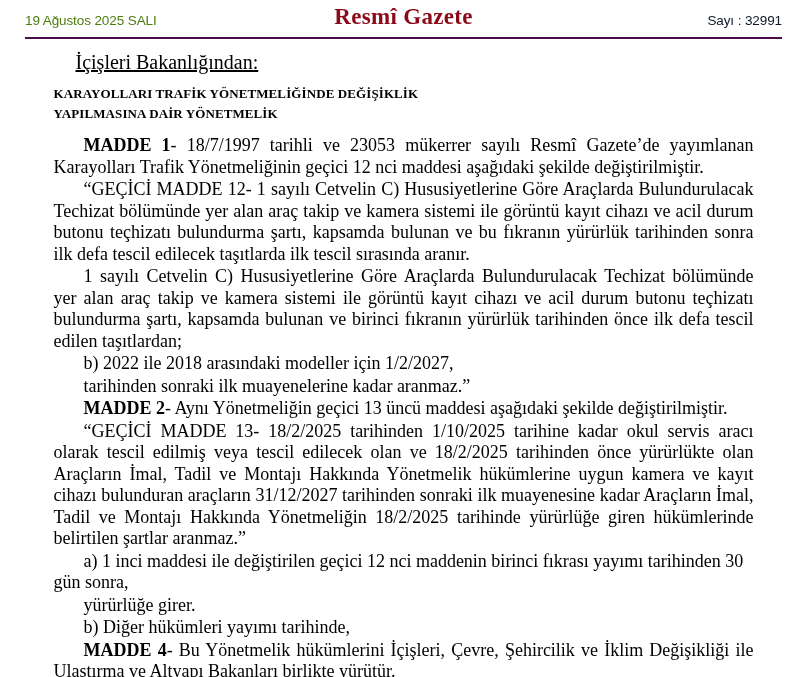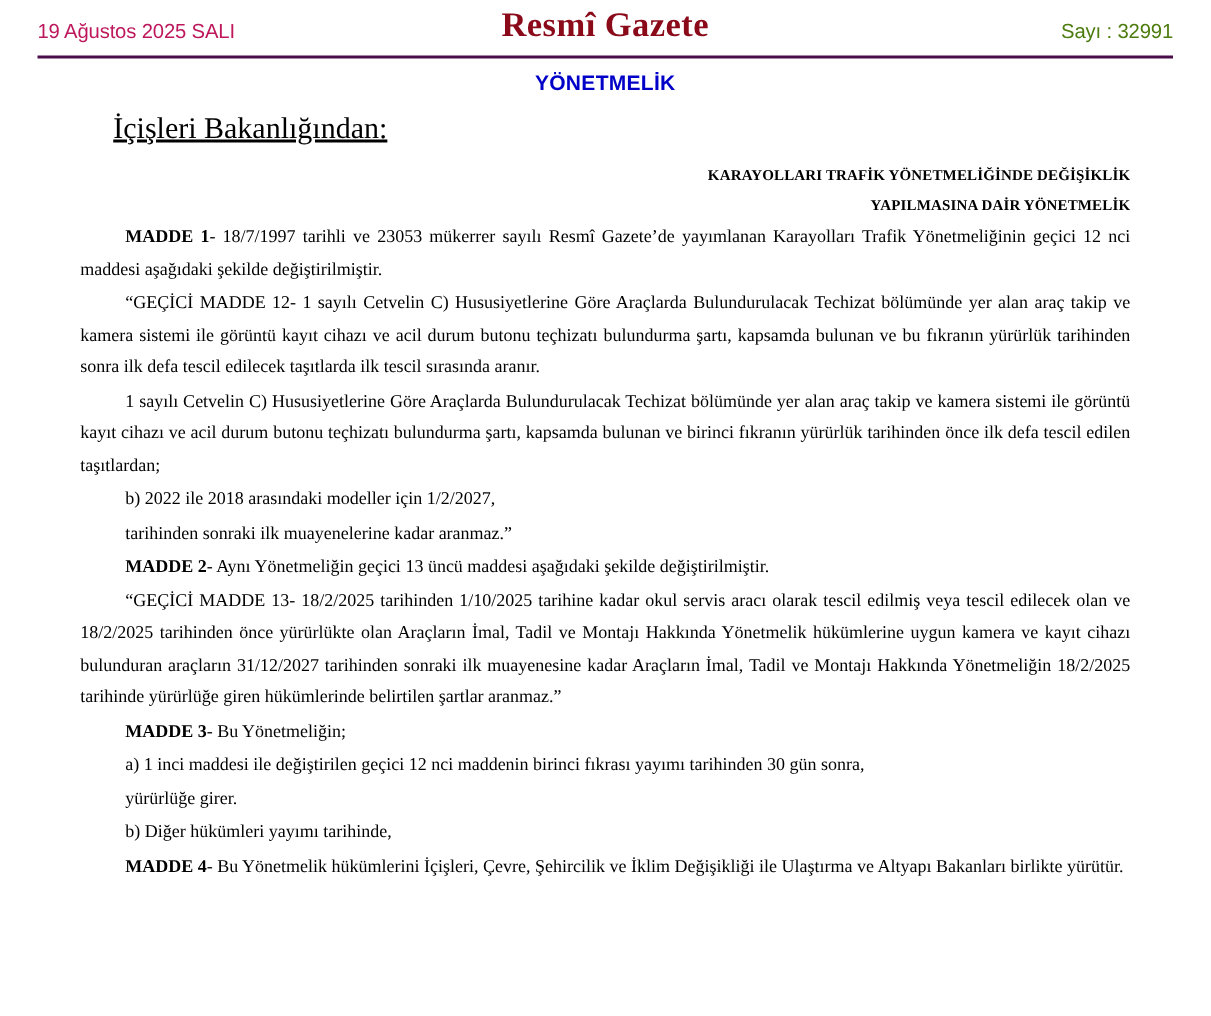--- a/index.html
+++ b/index.html
@@ -32,42 +32,42 @@
   }
   .masthead-row {
     display: flex;
     align-items: flex-end;
     justify-content: space-between;
     height: 32px;
   }
   .masthead-date {
     font-family: "Liberation Sans", "DejaVu Sans", sans-serif;
     font-size: 13.5px;
-    color: #be185d;
+    color: #4d7c0f;
     letter-spacing: -0.1px;
     white-space: nowrap;
     padding-bottom: 4px;
   }
   .masthead-title {
     position: absolute;
     left: 0;
     right: 0;
     top: 4px;
     text-align: center;
     font-family: "Liberation Serif", "DejaVu Serif", serif;
     font-weight: bold;
     font-size: 23px;
     color: #8b0a1a;
     letter-spacing: 0.3px;
     pointer-events: none;
   }
   .masthead-issue {
     font-family: "Liberation Sans", "DejaVu Sans", sans-serif;
     font-size: 13.5px;
-    color: #4d7c0f;
+    color: #0f172a;
     letter-spacing: -0.1px;
     white-space: nowrap;
     padding-bottom: 4px;
   }
   .masthead-rule {
     height: 2px;
     background: #4a0d4a;
     margin: 1px 25px 0 25px;
   }
 
@@ -92,30 +92,31 @@
   .issuer {
     font-size: 20px;
     margin-left: 22px;
     margin-bottom: 10px;
   }
   .issuer span.u {
     text-decoration: underline;
   }
 
   .doc-title {
-    text-align: right;
+    text-align: left;
     font-weight: bold;
-    font-size: 10px;
+    font-size: 13px;
     line-height: 19px;
     letter-spacing: 0.1px;
+    margin-bottom: 12px;
   }
   .doc-title div + div { margin-top: 1px; }
 
   p.para {
-    font-size: 12px;
+    font-size: 18px;
     line-height: 21.5px;
     text-align: justify;
     text-justify: inter-word;
     margin: 0 0 1px 0;
     text-indent: 30px;
     hyphens: none;
   }
   p.para.item {
     text-indent: 30px;
     text-align: left;
@@ -131,21 +132,20 @@
 
   <div class="masthead">
     <div class="masthead-row">
       <div class="masthead-date">19 Ağustos 2025 SALI</div>
       <div class="masthead-issue">Sayı : 32991</div>
     </div>
     <div class="masthead-title">Resmî Gazete</div>
   </div>
   <div class="masthead-rule"></div>
 
-  <div class="section-heading">YÖNETMELİK</div>
 
   <div class="content">
 
     <div class="issuer"><span class="u">İçişleri Bakanlığından:</span></div>
 
     <div class="doc-title">
       <div>KARAYOLLARI TRAFİK YÖNETMELİĞİNDE DEĞİŞİKLİK</div>
       <div>YAPILMASINA DAİR YÖNETMELİK</div>
     </div>
 
@@ -155,21 +155,20 @@
 
     <p class="para">1 sayılı Cetvelin C) Hususiyetlerine Göre Araçlarda Bulundurulacak Techizat bölümünde yer alan araç takip ve kamera sistemi ile görüntü kayıt cihazı ve acil durum butonu teçhizatı bulundurma şartı, kapsamda bulunan ve birinci fıkranın yürürlük tarihinden önce ilk defa tescil edilen taşıtlardan;</p>
 
     <p class="para item">b) 2022 ile 2018 arasındaki modeller için 1/2/2027,</p>
     <p class="para item">tarihinden sonraki ilk muayenelerine kadar aranmaz.”</p>
 
     <p class="para item"><b>MADDE 2</b><span>- Aynı Yönetmeliğin geçici 13 üncü maddesi aşağıdaki şekilde değiştirilmiştir.</span></p>
 
     <p class="para">“GEÇİCİ MADDE 13- 18/2/2025 tarihinden 1/10/2025 tarihine kadar okul servis aracı olarak tescil edilmiş veya tescil edilecek olan ve 18/2/2025 tarihinden önce yürürlükte olan Araçların İmal, Tadil ve Montajı Hakkında Yönetmelik hükümlerine uygun kamera ve kayıt cihazı bulunduran araçların 31/12/2027 tarihinden sonraki ilk muayenesine kadar Araçların İmal, Tadil ve Montajı Hakkında Yönetmeliğin 18/2/2025 tarihinde yürürlüğe giren hükümlerinde belirtilen şartlar aranmaz.”</p>
 
-    <p class="para item"><b>MADDE 3</b><span>- Bu Yönetmeliğin;</span></p>
 
     <p class="para item">a) 1 inci maddesi ile değiştirilen geçici 12 nci maddenin birinci fıkrası yayımı tarihinden 30 gün sonra,</p>
     <p class="para item">yürürlüğe girer.</p>
     <p class="para item">b) Diğer hükümleri yayımı tarihinde,</p>
 
     <p class="para"><b>MADDE 4</b><span>- Bu Yönetmelik hükümlerini İçişleri, Çevre, Şehircilik ve İklim Değişikliği ile Ulaştırma ve Altyapı Bakanları birlikte yürütür.</span></p>
 
   </div>
 </div>
 

